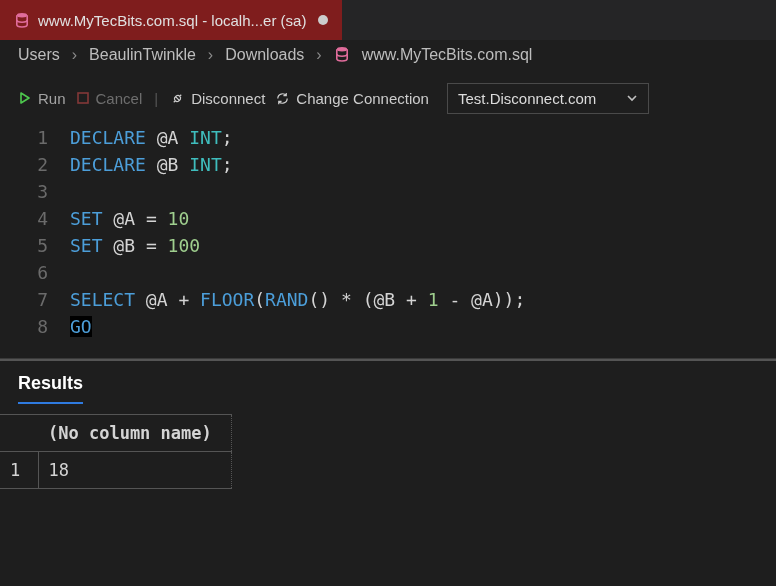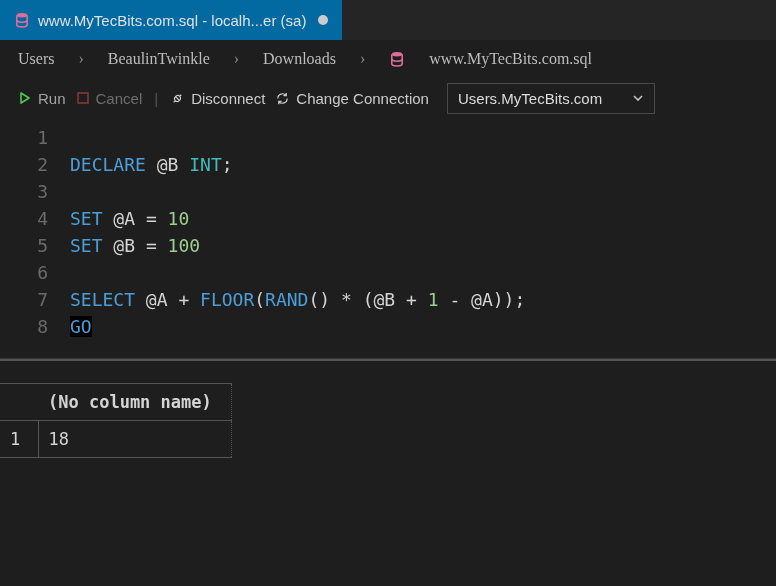--- a/index.html
+++ b/index.html
@@ -15,21 +15,21 @@
   .tab-bar {
     display: flex;
     background: #252526;
     height: 40px;
     align-items: stretch;
   }
   .tab {
     display: flex;
     align-items: center;
     padding: 0 14px;
-    background: #0369a1;
+    background: #7f1d1d;
     gap: 8px;
     font-size: 15px;
     color: #e0e0e0;
     border-right: 1px solid #252526;
     position: relative;
   }
   .tab::after{
     content:"";
     position:absolute;
     top:0;left:0;right:0;
@@ -40,27 +40,25 @@
     height: 16px;
   }
   .modified-dot {
     width: 10px; height: 10px;
     border-radius: 50%;
     background: #cccccc;
     margin-left: 4px;
   }
   .breadcrumb {
     display: flex;
-    align-items: center;
     padding: 6px 18px;
-    gap: 24px;
+    gap: 12px;
     font-size: 16px;
     color: #bdbdbd;
     height: 38px;
-    font-family: Liberation Serif, serif;
   }
   .chev { color: #8a8a8a; user-select:none;}
   .toolbar {
     display: flex;
     align-items: center;
     padding: 4px 18px 8px 18px;
     gap: 10px;
     height: 44px;
     font-size: 15px;
   }
@@ -230,32 +228,33 @@
   <span class="tool-btn neutral">
     <span>
       <svg width="15" height="15" viewBox="0 0 16 16">
           <path d="M3 8a5 5 0 0 1 9-3M13 8a5 5 0 0 1-9 3M12 2v3h-3M4 14v-3h3" fill="none" stroke="#cccccc" stroke-width="1.3"></path>
         </svg>
     </span>
     <span>Change Connection</span>
   </span>
 
   <span class="conn-select">
-    <span>Users.MyTecBits.com</span>
+    <span>Test.Disconnect.com</span>
     <span class="chevron-down">
       <svg width="12" height="12" viewBox="0 0 12 12">
           <path d="M2 4l4 4 4-4" fill="none" stroke="#c0c0c0" stroke-width="1.6"></path>
         </svg>
     </span>
   </span>
 </div>
 
 <div class="editor" id="editor">
     <div class="line">
       <span class="gutter">1</span>
+      <span class="code"><span class="kw-blue">DECLARE</span><span class="var"> @A </span><span class="kw-teal">INT</span><span class="punct">;</span></span>
     </div>
     <div class="line">
       <span class="gutter">2</span>
       <span class="code"><span class="kw-blue">DECLARE</span><span class="var"> @B </span><span class="kw-teal">INT</span><span class="punct">;</span></span>
     </div>
     <div class="line">
       <span class="gutter">3</span>
       <span class="code"><span class="var"></span></span>
     </div>
     <div class="line">
@@ -276,20 +275,21 @@
     </div>
     <div class="line">
       <span class="gutter">8</span>
       <span class="code"><span class="kw-blue sel-bg">GO</span></span>
     </div>
   </div>
 
 <div class="panel">
   <div class="panel-edge"></div>
   <div class="panel-tabs">
+    <span class="panel-tab active">Results</span>
   </div>
   <table class="results-table">
     <tbody>
         <tr class="hdr-row">
       <th class="rownum-head"></th>
       <th class="col-head">(No column name)</th>
     </tr>
     <tr>
       <td class="rownum">1</td>
       <td class="cell">18</td>

